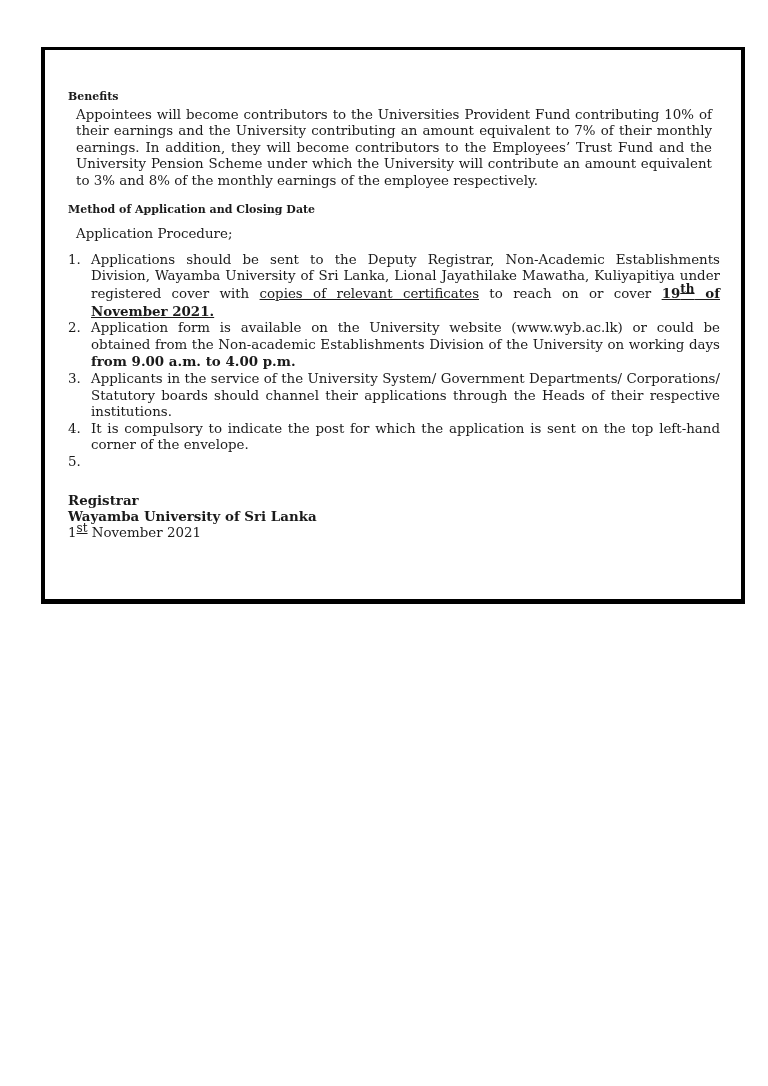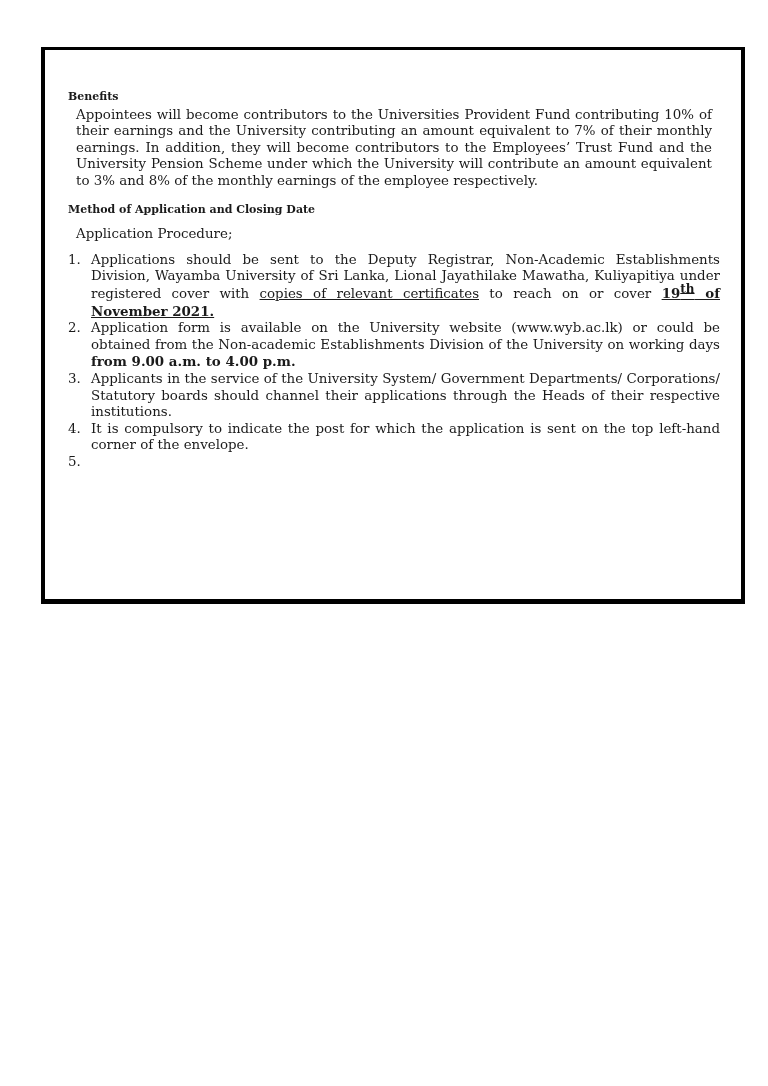--- a/index.html
+++ b/index.html
@@ -58,15 +58,20 @@
         <li>
           <span class="num">4.</span>
           <span>It is compulsory to indicate the post for which the application is sent on the top left-hand corner of the envelope.</span>
         </li>
         <li>
           <span class="num">5.</span>
         </li>
       </ol>
     </section>
 
+    <section class="sig">
+      <div class="b">Registrar</div>
+      <div class="b">Wayamba University of Sri Lanka</div>
+      <div><span>1</span><sup>st</sup><span> November 2021</span></div>
+    </section>
 
   </div>
 </div>
 
 </body></html>

